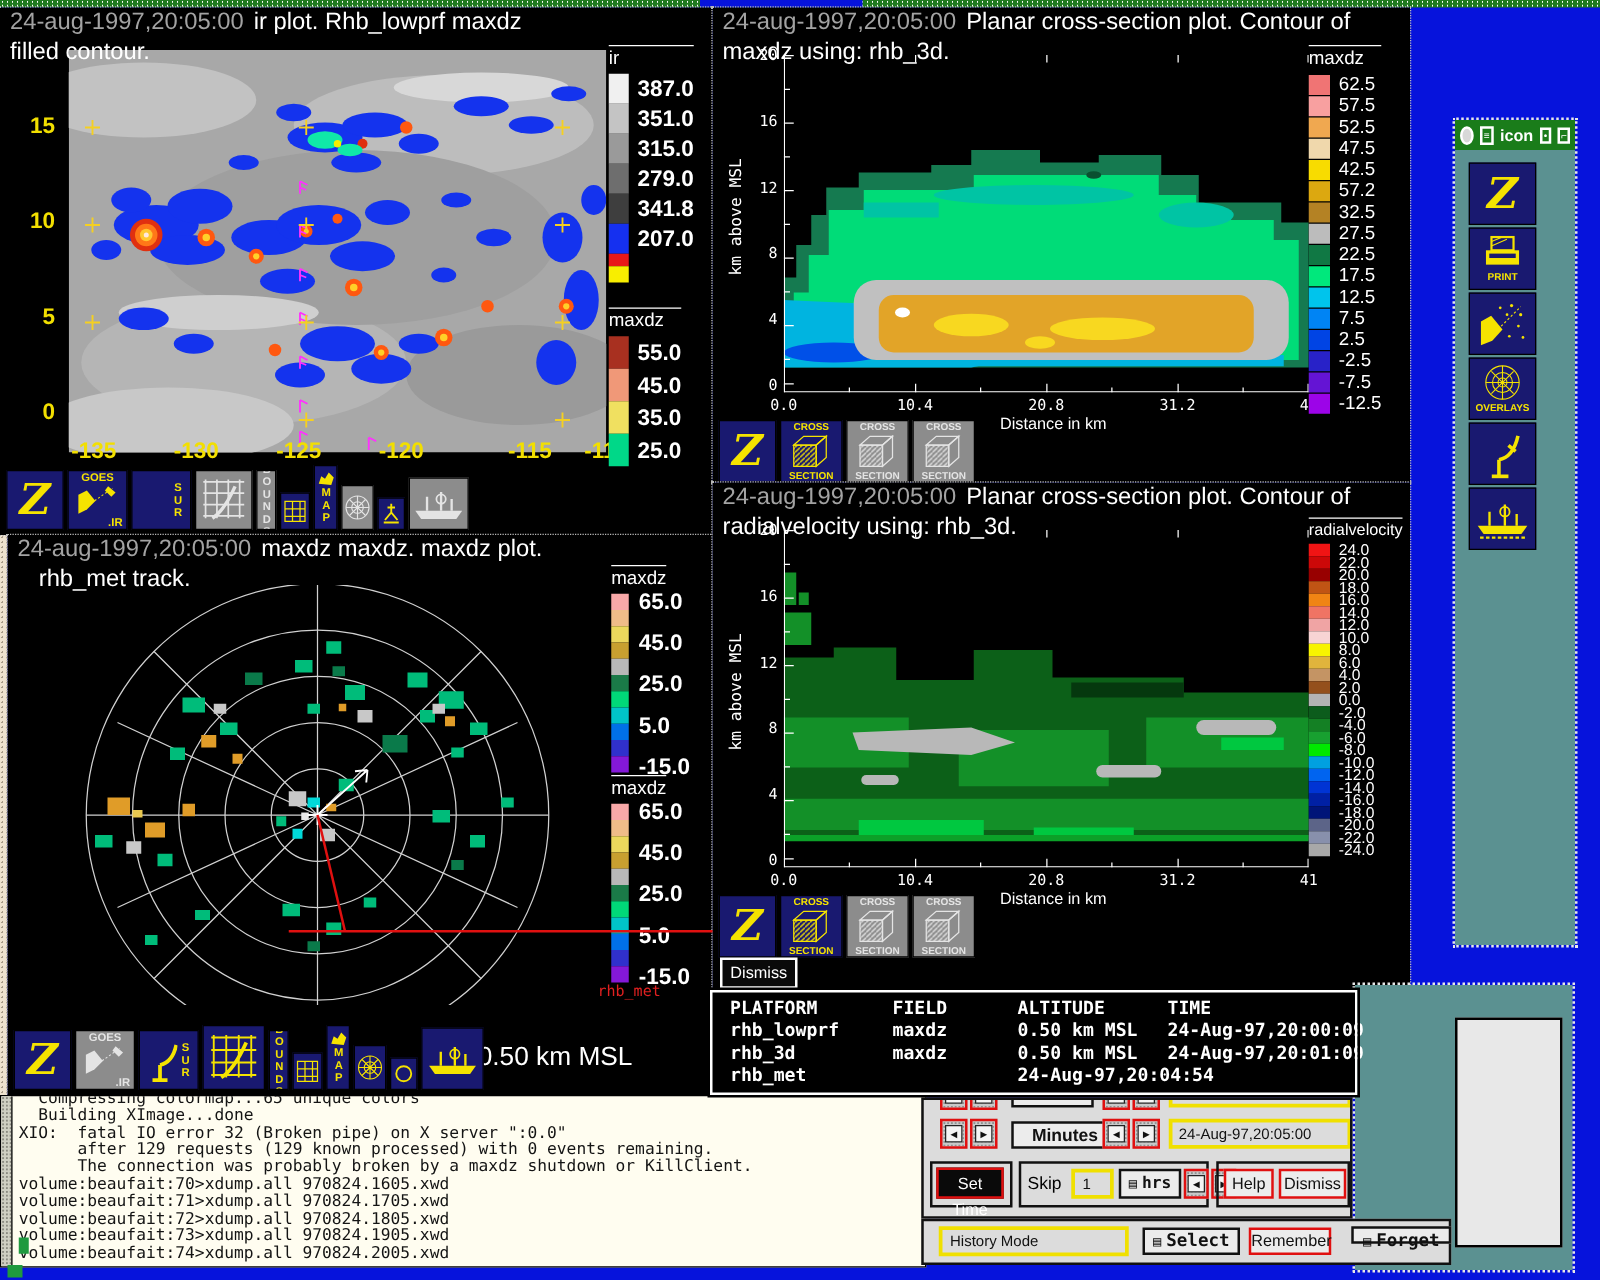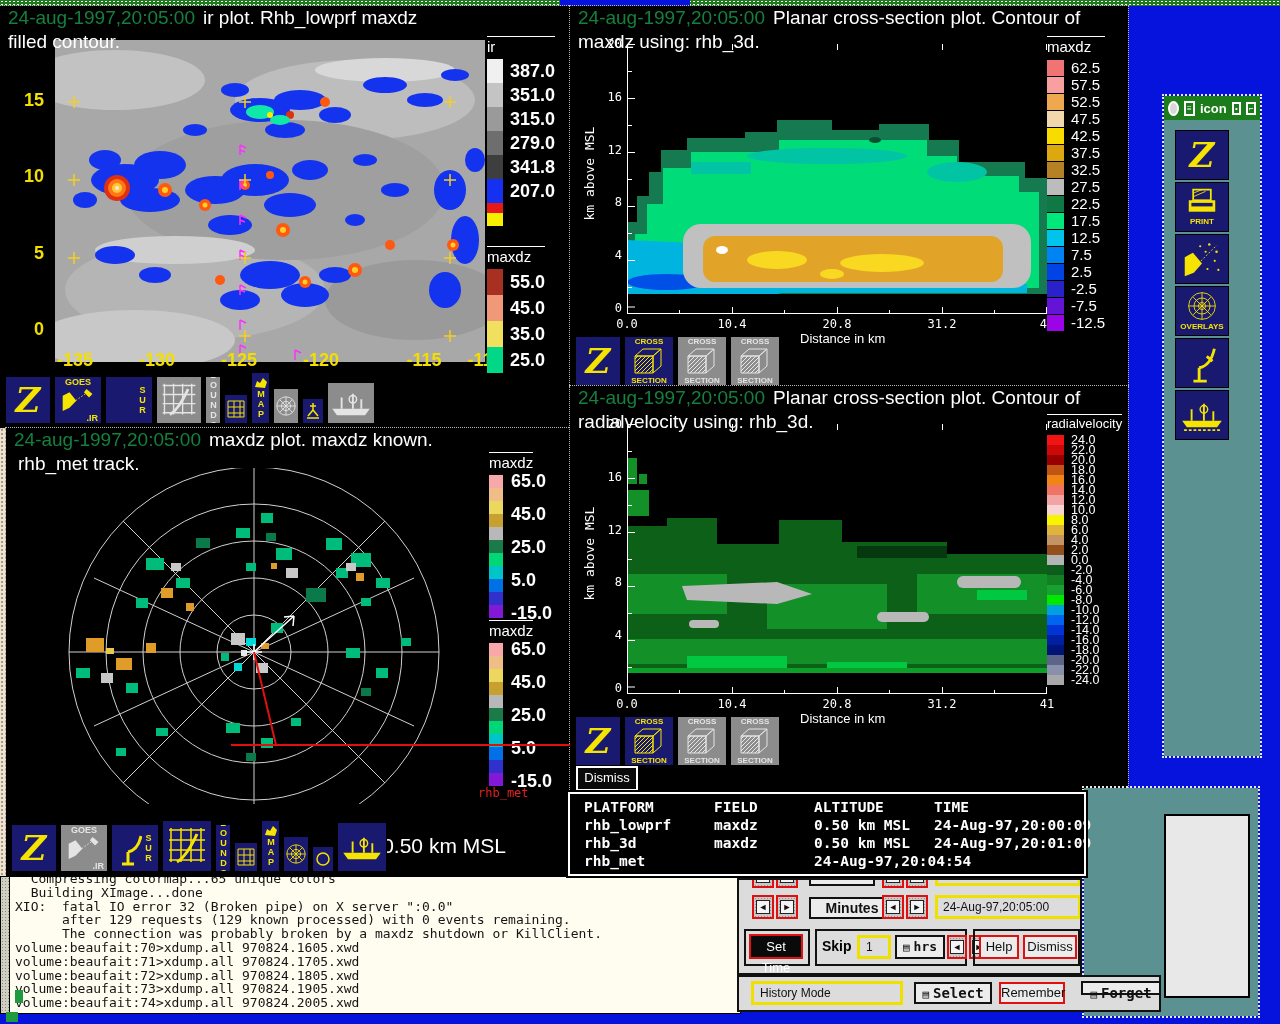--- a/index.html
+++ b/index.html
@@ -2,21 +2,21 @@
 <html><head>
 <meta charset="utf-8">
 <style>
 *{margin:0;padding:0;box-sizing:border-box}
 html,body{width:1280px;height:1024px}
 body{position:relative;overflow:hidden;background:#0613dc;font-family:"Liberation Sans",sans-serif}
 .abs{position:absolute}
 .win{position:absolute;background:#000;outline:1px dotted #b8b8b8}
 .wtitle{position:absolute;left:8px;top:1px;white-space:nowrap;font-size:19px;color:#fff;z-index:4}
 .wtitle.l2{top:25px}
-.t-time{color:#15803d}
+.t-time{color:#a3a3a3}
 .t-rest{color:#fff;margin-left:8px}
 
 .toolbar{position:absolute;display:flex;align-items:flex-end;gap:3px}
 .tbtn{position:relative;display:flex;flex-direction:column;align-items:center;justify-content:center;overflow:hidden;border:1px solid #000}
 .tbtn.navy{background:#191970;color:#f5e300}
 .tbtn.gray{background:#8c8c8c;color:#e4e4e4}
 .zglyph{font-family:"DejaVu Serif",serif;font-style:italic;font-weight:bold;font-size:34px;line-height:40px;color:#f5e300}
 .vtext{writing-mode:vertical-rl;text-orientation:upright;font-size:9px;font-weight:bold;letter-spacing:0;line-height:1}
 .ic-lab{font-size:9px;font-weight:bold;line-height:10px}
 .xsb .xs-lab{font-size:8px;font-weight:bold;line-height:9px}
@@ -358,24 +358,24 @@
           <path d="M2,22l5,7h30l5-7z" fill="currentColor"></path>
           <path d="M12,22V10M24,22V6M33,22V12" stroke="currentColor" stroke-width="2"></path>
           <circle cx="24" cy="12" r="4" fill="none" stroke="currentColor" stroke-width="1.5"></circle>
         </svg>
     </div>
   </div>
 </div>
 
 <div class="win" id="win-radar" style="left:6px;top:428px;width:564px;height:448px">
   <div class="wtitle">
-    <span class="t-time">24-aug-1997,20:05:00</span><span class="t-rest">maxdz plot.  maxdz known.</span>
+    <span class="t-time">24-aug-1997,20:05:00</span><span class="t-rest">maxdz maxdz.  maxdz plot.</span>
   </div>
   <div class="wtitle l2">
-    <span class="t-rest" style="margin-left:4px">rhb_met track.</span>
+    <span class="t-rest" style="margin-left:17px">rhb_met track.</span>
   </div>
   <svg class="abs" style="left:0;top:40px" width="564" height="336" viewBox="0 0 564 336">
     <g stroke="#e8e8e8" stroke-width="1" fill="none" opacity="0.9">
       <circle cx="248" cy="184" r="37"></circle>
         <circle cx="248" cy="184" r="74"></circle>
         <circle cx="248" cy="184" r="111"></circle>
         <circle cx="248" cy="184" r="148"></circle>
         <circle cx="248" cy="184" r="185"></circle>
       <path d="M248,-1V369M63,184H433M117,53L379,315M379,53L117,315M88,110l320,148M408,110L88,258"></path>
     </g>
@@ -616,21 +616,21 @@
         <div class="cb-cell">
           <span class="sw" style="background: rgb(240, 216, 172);"></span>
           <span class="tv">47.5</span>
         </div>
         <div class="cb-cell">
           <span class="sw" style="background: rgb(248, 220, 0);"></span>
           <span class="tv">42.5</span>
         </div>
         <div class="cb-cell">
           <span class="sw" style="background: rgb(220, 168, 16);"></span>
-          <span class="tv">37.5</span>
+          <span class="tv">57.2</span>
         </div>
         <div class="cb-cell">
           <span class="sw" style="background: rgb(180, 130, 36);"></span>
           <span class="tv">32.5</span>
         </div>
         <div class="cb-cell">
           <span class="sw" style="background: rgb(188, 188, 188);"></span>
           <span class="tv">27.5</span>
         </div>
         <div class="cb-cell">
@@ -974,21 +974,21 @@
       </div>
     <div class="abtn" style="left:167px;top:15px">
         <i>►</i>
       </div>
     <div class="yfield" style="left:196px;top:15px;width:146px;height:24px;font-size:12px;line-height:18px;padding-left:5px">24-Aug-97,20:05:00</div>
 
     <div class="grp" style="left:5px;top:49px;width:66px;height:37px">
       <div class="rbtn" style="left:3px;top:3px;width:54px;height:25px;background:#0a0a0a;color:#fff;font-size:13px;line-height:21px">Set Time</div>
     </div>
     <div class="grp" style="left:76px;top:49px;width:152px;height:37px">
-      <span style="position:absolute;left:5px;top:7px;font-weight:bold;font-size:14px">Skip</span>
+      <span style="position:absolute;left:5px;top:7px;font-weight:normal;font-size:14px">Skip</span>
       <div class="yfield" style="left:40px;top:4px;width:34px;height:24px;font-size:12px;line-height:18px;padding-left:6px">1</div>
       <div class="cbtn" style="left:78px;top:4px;width:50px;height:24px;font:bold 13px 'DejaVu Sans Mono',monospace;line-height:20px"><span class="menu-ico">▤</span><span>hrs</span></div>
       <div class="abtn" style="left:130px;top:4px;width:20px;height:24px">
           <i>◄</i>
         </div>
       <div class="abtn" style="left:152px;top:4px;width:20px;height:24px">
           <i>►</i>
         </div>
     </div>
     <div class="grp" style="left:234px;top:49px;width:107px;height:37px">

